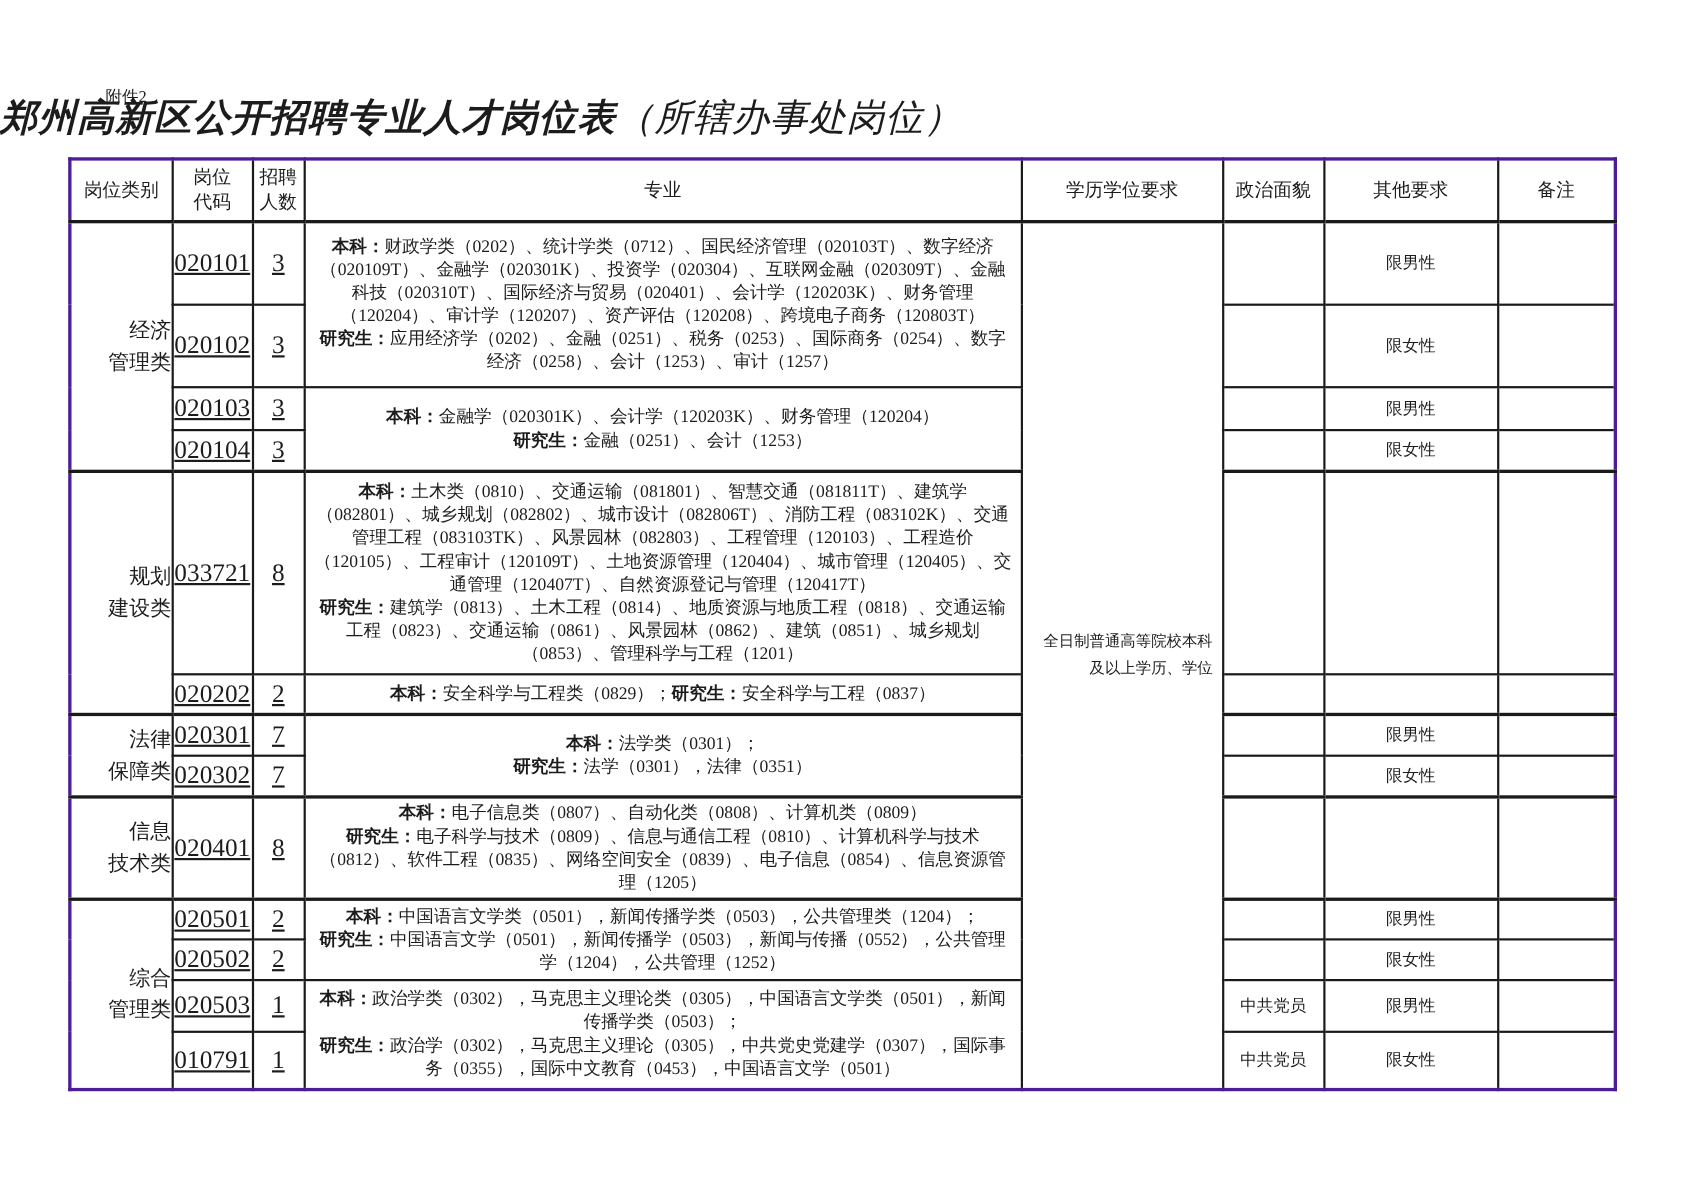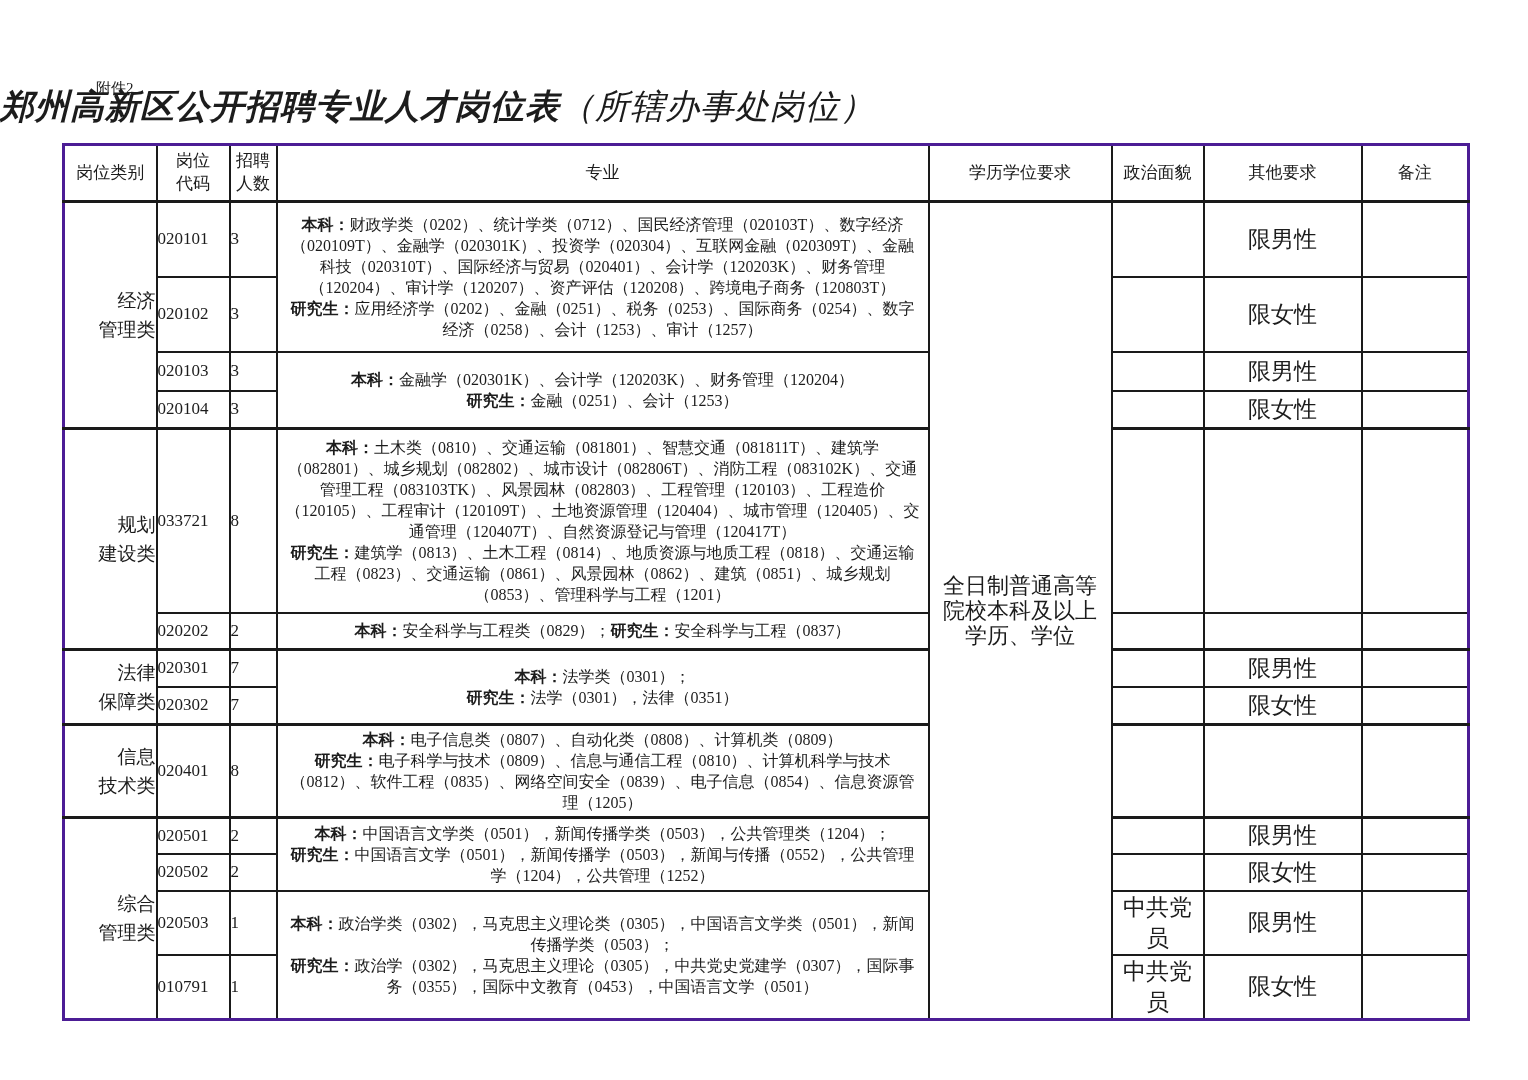--- a/index.html
+++ b/index.html
@@ -20,27 +20,27 @@
     border:3px solid #4c1d95;
   }
   th,td{border:2px solid #1a1a1a;padding:0;overflow:hidden;}
   thead th{
     font-size:17px;font-weight:normal;text-align:center;
     white-space:pre-line;line-height:1.35;height:54px;vertical-align:middle;
   }
   thead th{border-bottom:3px solid #1a1a1a;}
   td{vertical-align:middle;}
   td.cat{font-size:19px;text-align:right;white-space:pre-line;line-height:1.55;}
-  td.code,td.count{font-size:17px;text-align:left;}
+  td.code,td.count{font-size:23px;text-align:center;text-decoration:underline;}
   td.major{font-size:16px;line-height:21px;text-align:center;padding:3px 7px;}
   td.major .seg{display:block;}
   td.major .seg.inline{display:inline;}
   td.major b{font-weight:bold;}
-  td.edu{font-size:22px;line-height:25px;text-align:center;padding:0 8px;}
-  td.pol,td.other{font-size:23px;text-align:center;}
+  td.edu{font-size:14px;line-height:25px;text-align:right;padding:0 8px;}
+  td.pol,td.other{font-size:15px;text-align:center;}
   tr.ct td{border-top:3px solid #1a1a1a;}
 </style>
 </head>
 <body>
 
 <div class="attachment">附件2</div>
 
 <div class="page-title">
   <span>郑州高新区公开招聘专业人才岗位表</span><span class="paren">（所辖办事处岗位）</span>
 </div>

